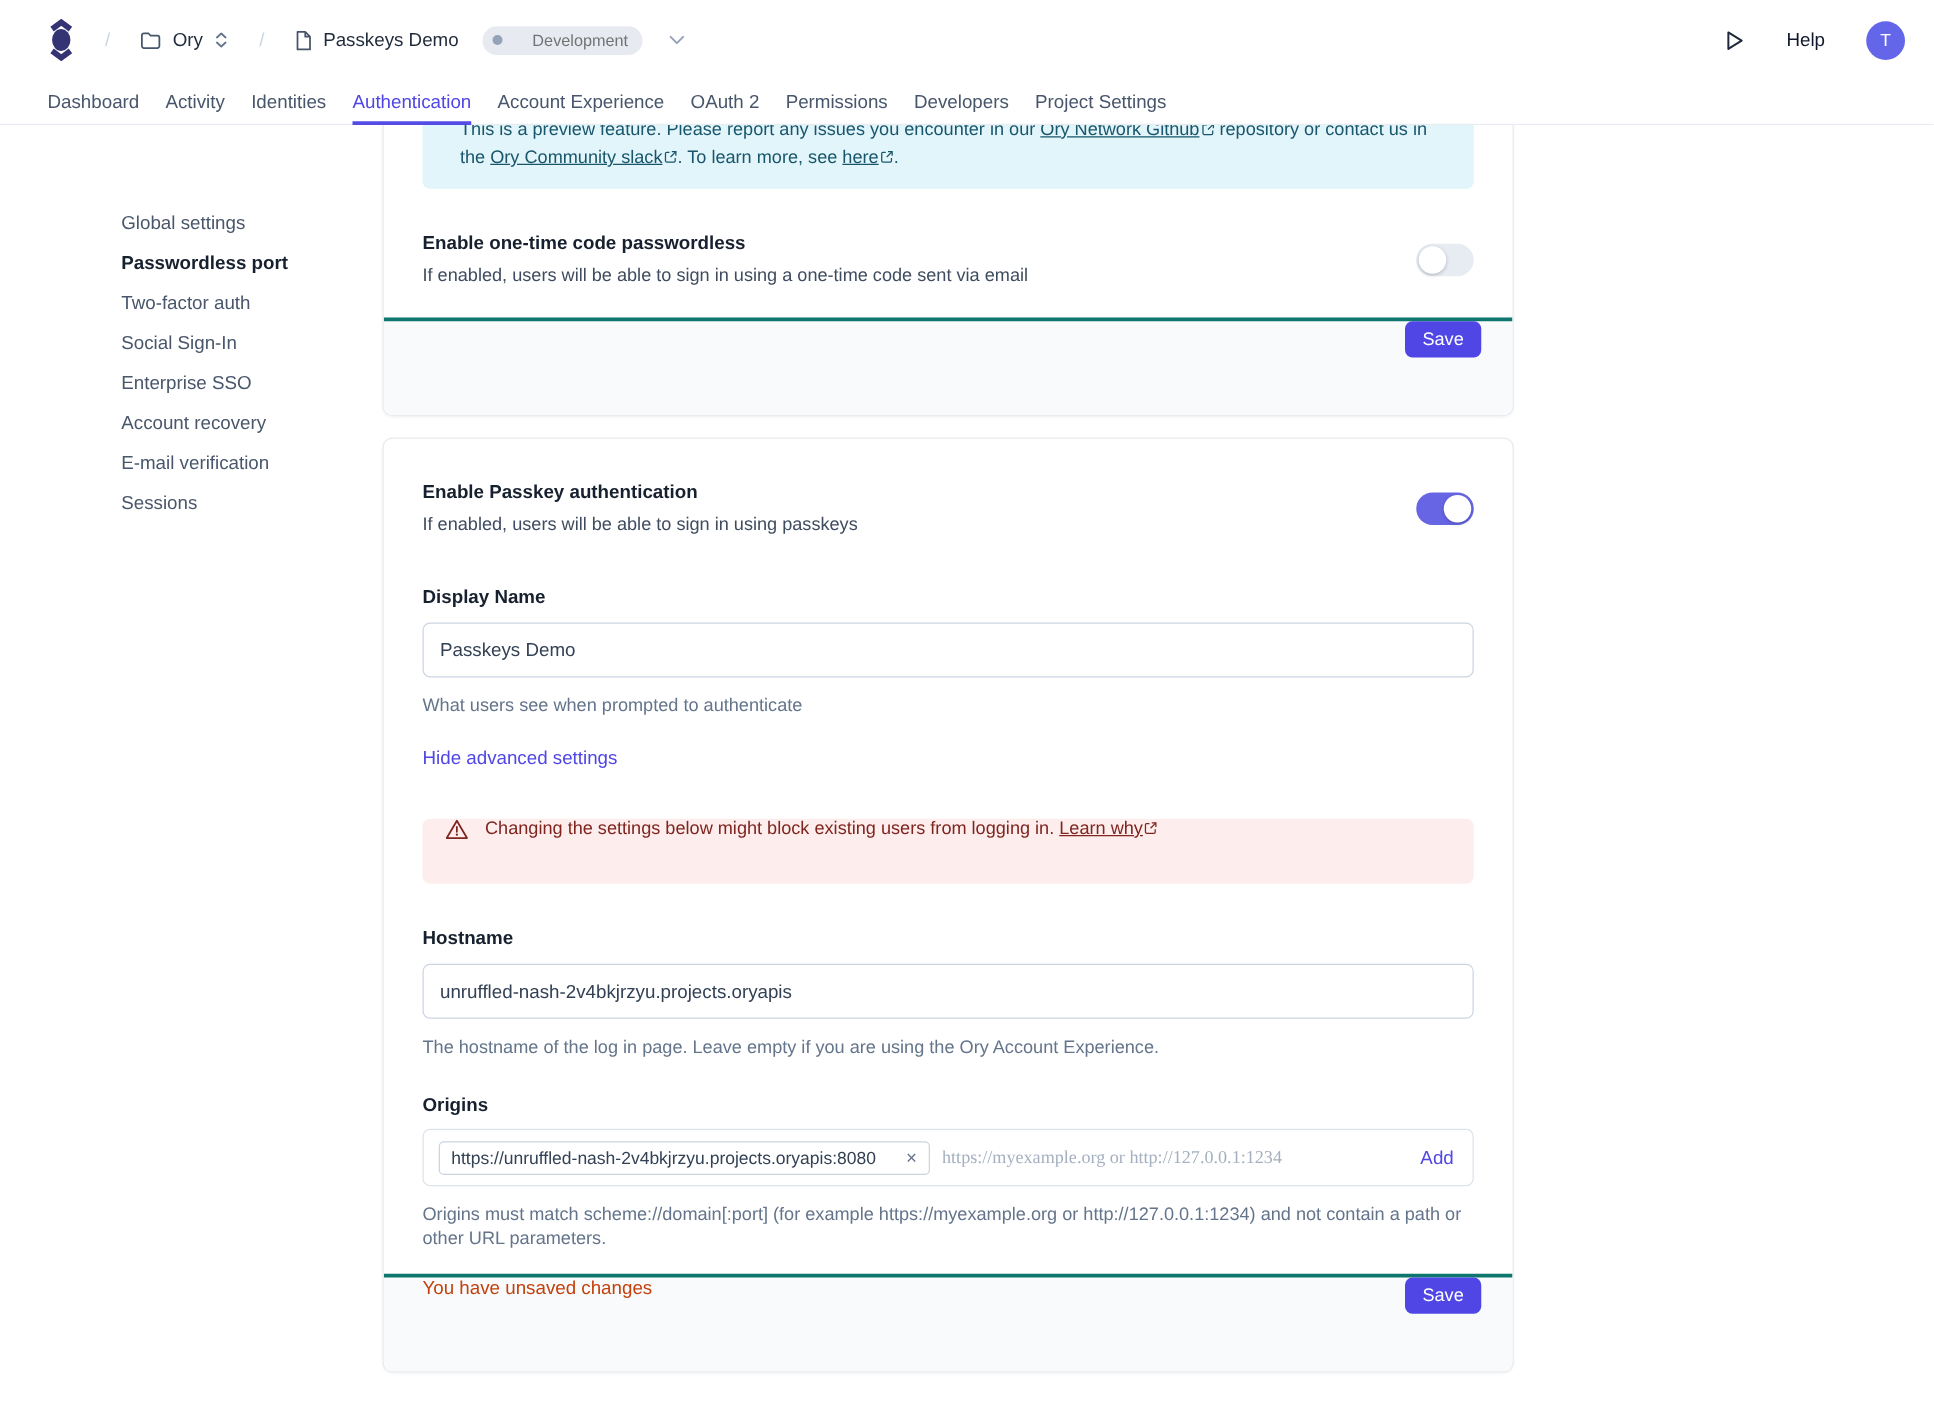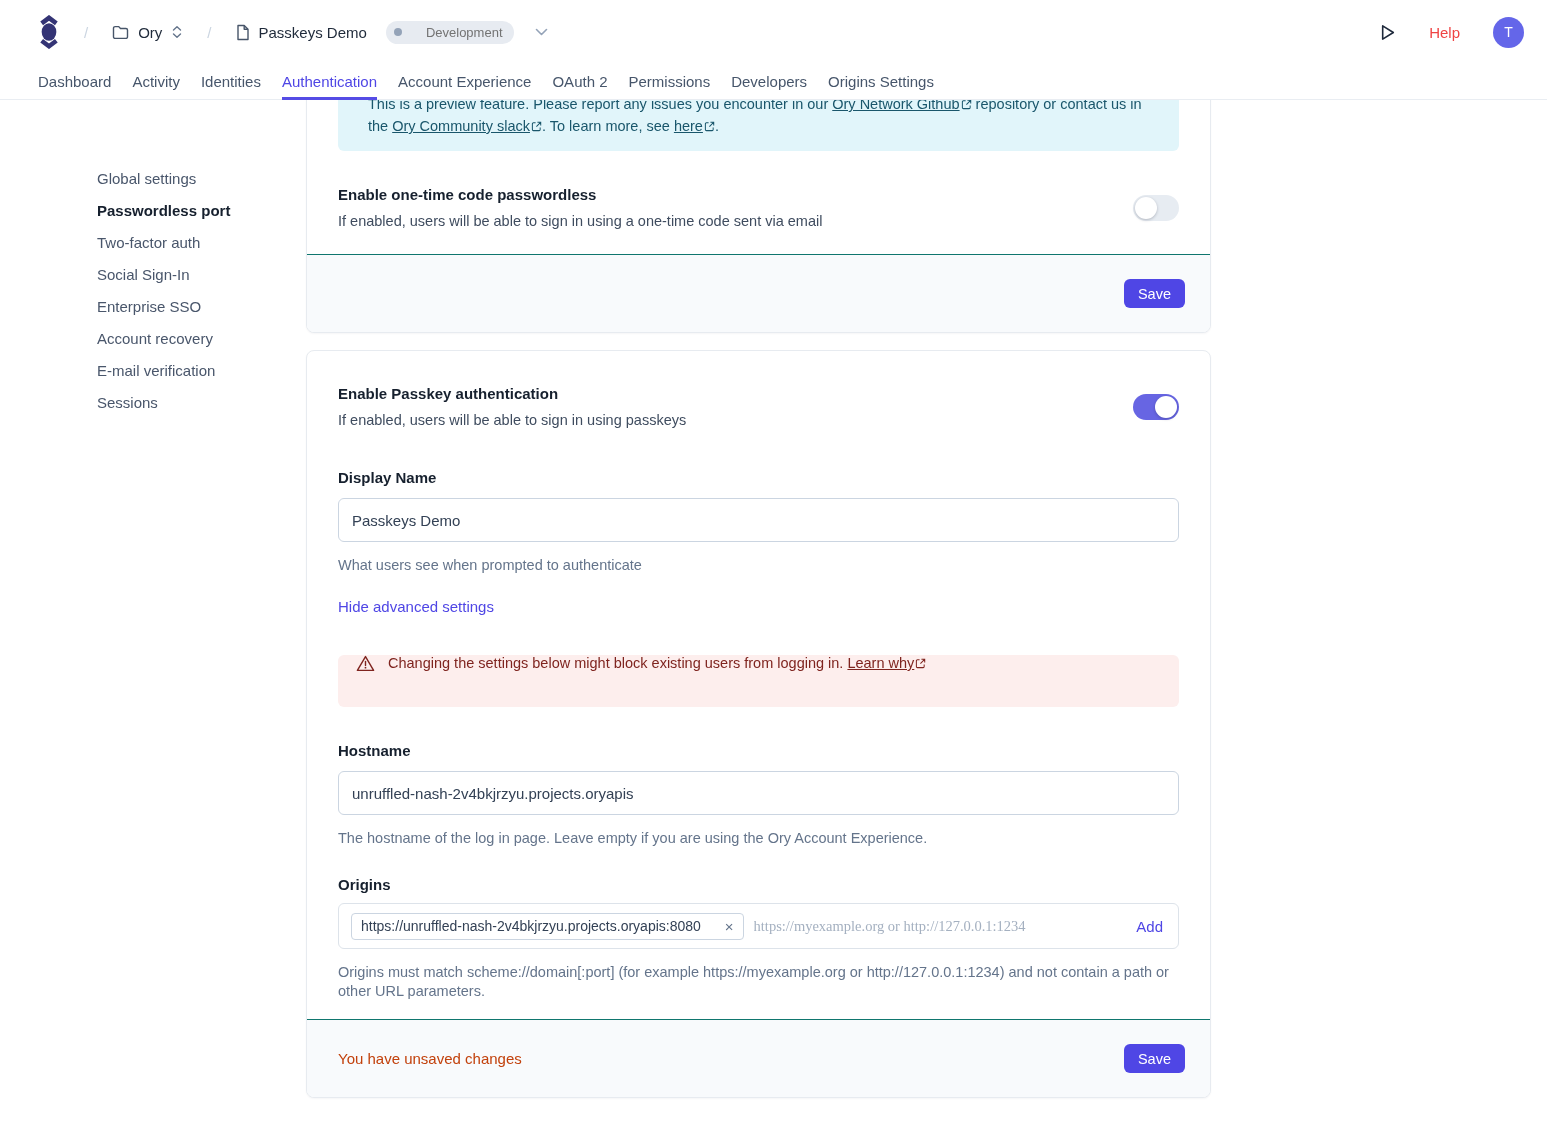--- a/index.html
+++ b/index.html
@@ -14,21 +14,21 @@
     background:#fff; z-index:10; border-bottom:1px solid #e9edf2; }
   .topbar { height:64px; display:flex; align-items:center; padding-left:38px; }
   .crumb-sep { color:#cbd5e1; font-size:15px; margin:0 24px; }
   .crumb { display:flex; align-items:center; gap:9px; font-size:15px; color:#1f2a3a; cursor:pointer; }
   .logo-wrap { display:flex; align-items:center; }
   .badge { display:inline-flex; align-items:center; gap:24px; background:#e7ebf1;
     border-radius:999px; height:23px; padding:0 11px 0 8px; font-size:13px; color:#737373; margin-left:10px; }
   .badge-dot { width:8px; height:8px; border-radius:50%; background:#94a3b8; }
   .chev-down { margin-left:12px; display:flex; }
   .topbar-right { margin-left:auto; display:flex; align-items:center; gap:33px; padding-right:23px; }
-  .help-label { font-size:15px; color:#ef4444; cursor:pointer; }
+  .help-label { font-size:15px; color:#0f172a; cursor:pointer; }
   .avatar { width:31px; height:31px; border-radius:50%; background:#6466e9; color:#fff;
     display:flex; align-items:center; justify-content:center; font-size:14px; cursor:pointer; }
 
   .tabbar { display:flex; gap:21px; padding-left:38px; height:36px; }
   .tab { display:flex; align-items:center; height:36px; font-size:15px; color:#47566b;
     border-bottom:3px solid transparent; padding-top:1px; cursor:pointer; white-space:nowrap; }
   .tab.active { color:#4f46e5; border-color:#554ce5; font-weight:500; }
 
   
   .sidebar { position:absolute; left:97px; top:170px; width:195px; z-index:1; }
@@ -36,22 +36,22 @@
   .side-item.active { color:#16202e; font-weight:700; }
 
   
   .card { position:absolute; left:306px; width:905px; background:#fff;
     border:1px solid #e7ebf0; border-radius:8px; z-index:1; display:flex; flex-direction:column;
     overflow:hidden; box-shadow:0 1px 2px rgba(16,24,40,.04); }
   #card-passwordless { top:56px; height:277px; }
   #card-passkey { top:350px; height:748px; }
   .card-body { padding:24px 31px 0; flex:1; }
   #card-passkey .card-body { padding-top:34px; }
-  .card-footer { height:78px; background:#f8fafc; border-top:1px solid #0f766e;
-    display:flex; align-items:center; padding:0 25px; }
+  .card-footer { height:78px; background:#f8fafc; border-top:3px solid #0f766e;
+    display:flex; align-items:flex-start; padding:0 25px; }
   .btn-save { margin-left:auto; background:#4f46e5; color:#fff; border:none; border-radius:6px;
     font-size:14.5px; font-family:inherit; padding:0 14px; height:29px; cursor:pointer; }
 
   .banner { background:#e1f5fa; border-radius:6px; padding:13px 30px; font-size:14.5px;
     line-height:21px; color:#19566b; }
   .banner a { color:inherit; text-decoration:underline; cursor:pointer; }
   .ext { display:inline-block; vertical-align:-1px; margin-left:1px; }
 
   .setting-row { display:flex; align-items:center; justify-content:space-between; }
   #card-passwordless .setting-row { margin-top:35px; }
@@ -243,15 +243,15 @@
   </div>
   <nav class="tabbar">
     <span class="tab">Dashboard</span>
     <span class="tab">Activity</span>
     <span class="tab">Identities</span>
     <span class="tab active">Authentication</span>
     <span class="tab">Account Experience</span>
     <span class="tab">OAuth 2</span>
     <span class="tab">Permissions</span>
     <span class="tab">Developers</span>
-    <span class="tab">Origins Settings</span>
+    <span class="tab">Project Settings</span>
   </nav>
 </header>
 
 </body></html>

